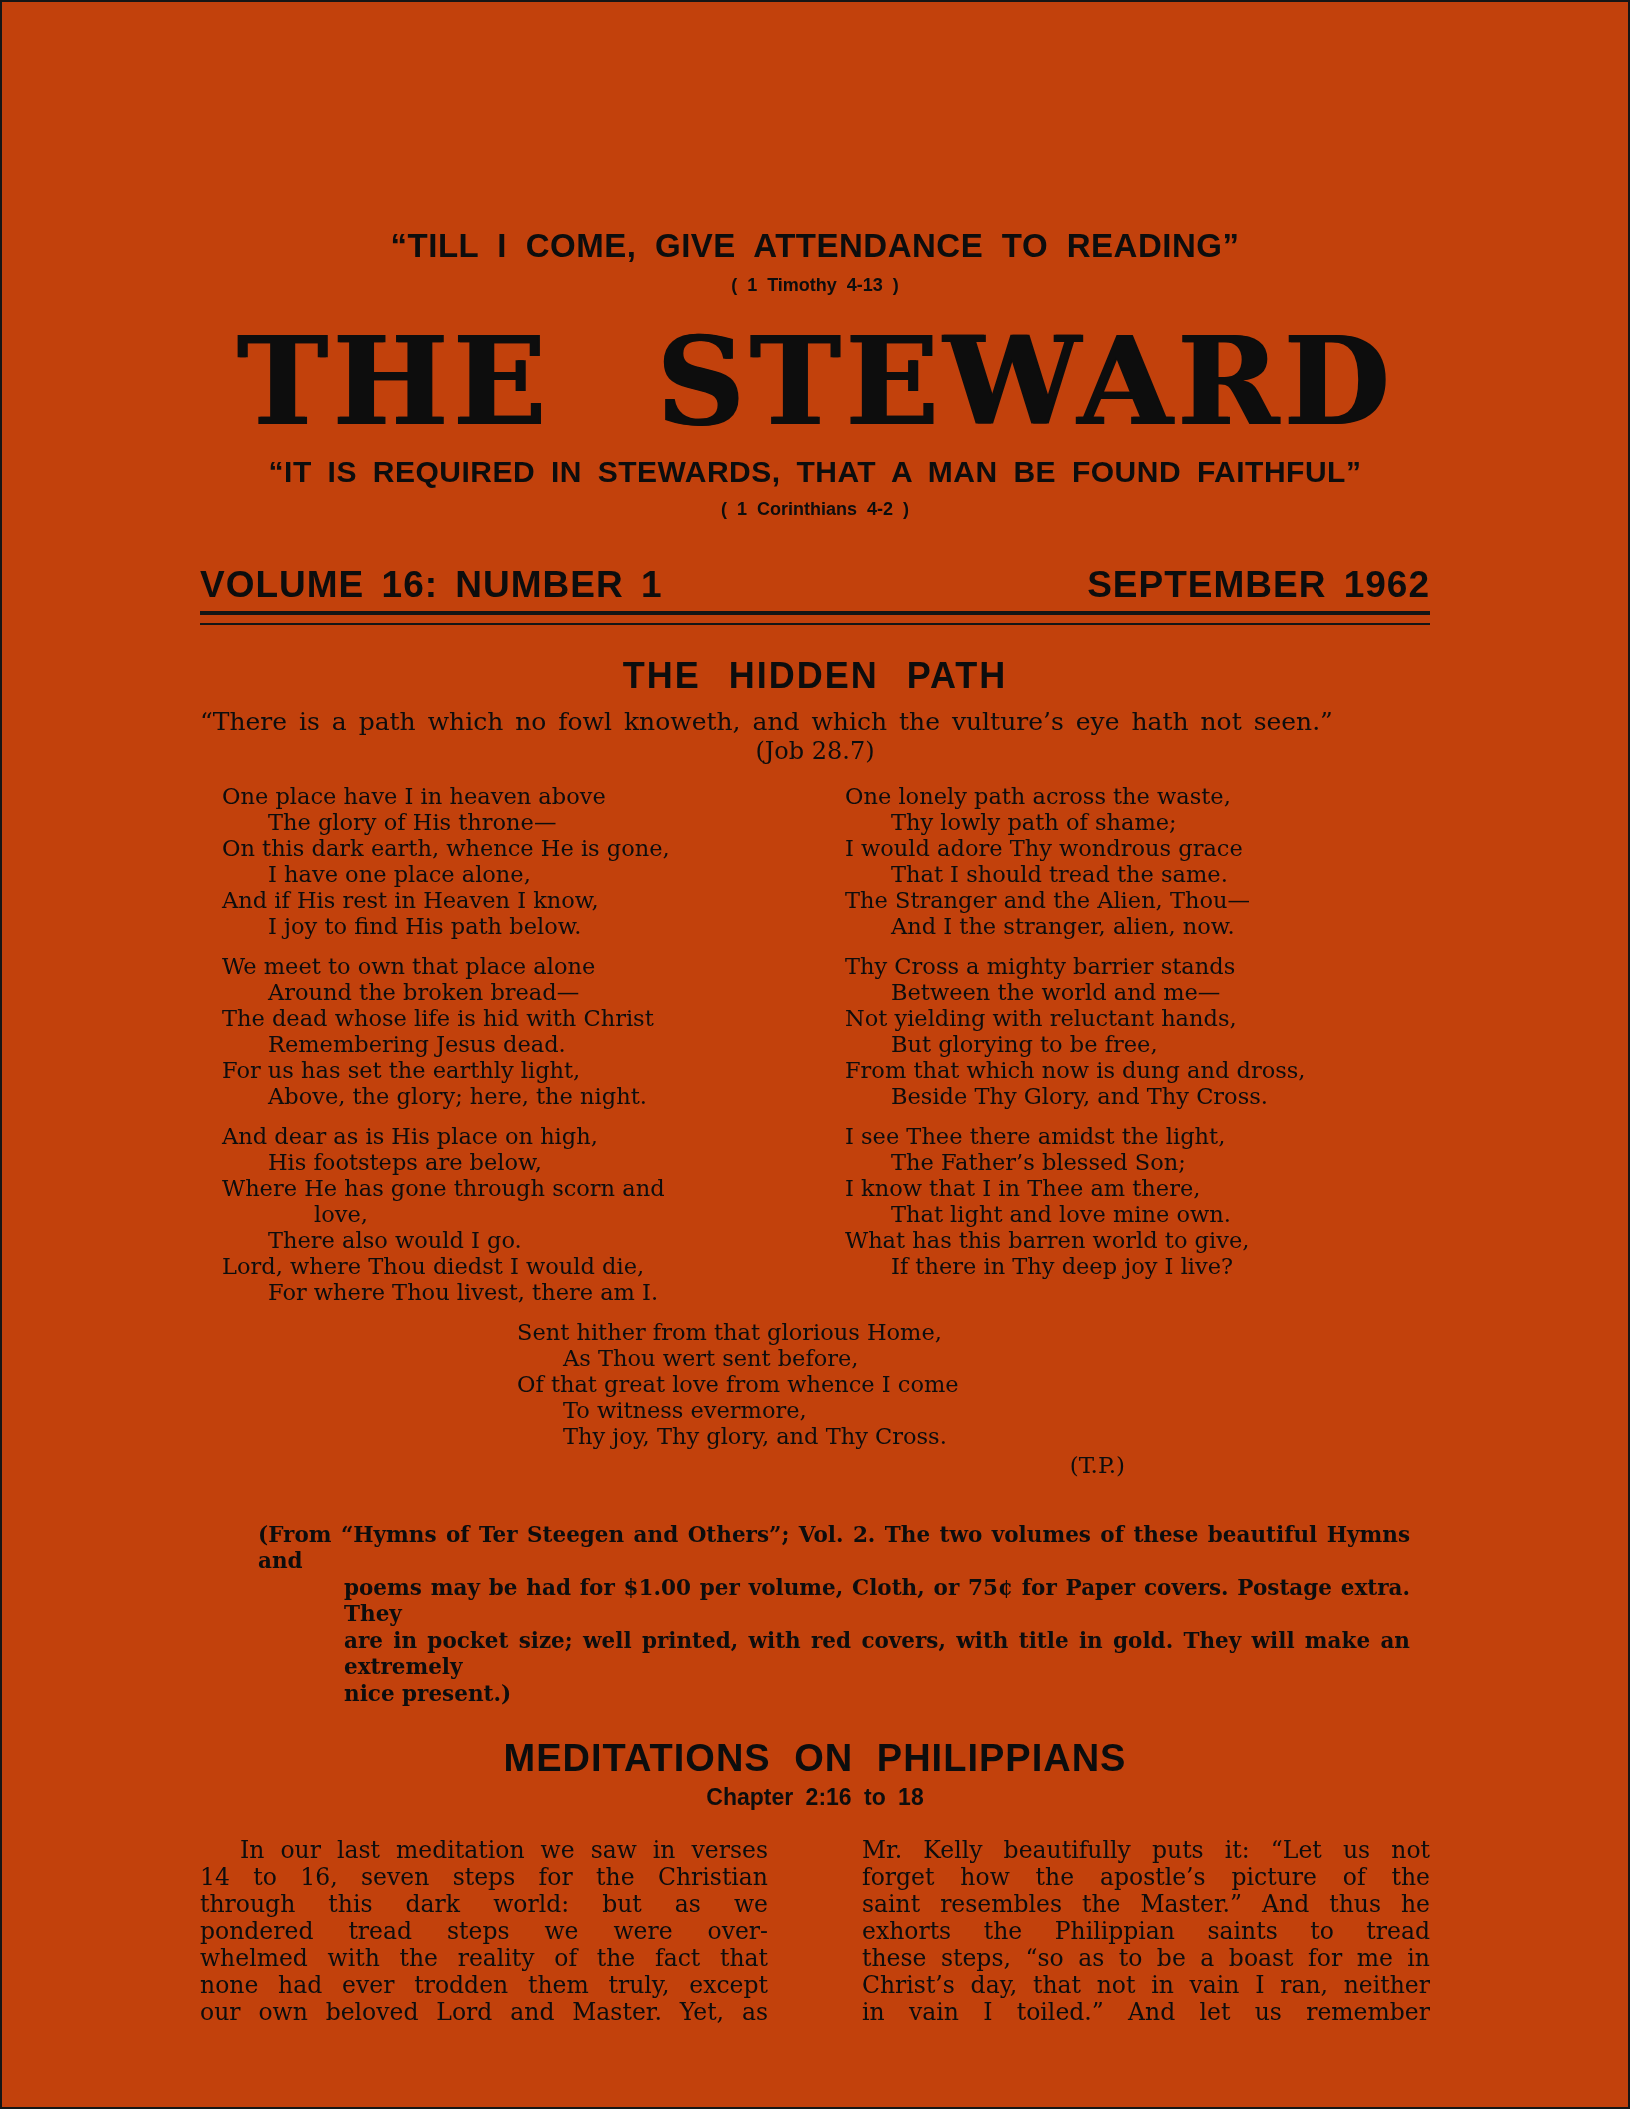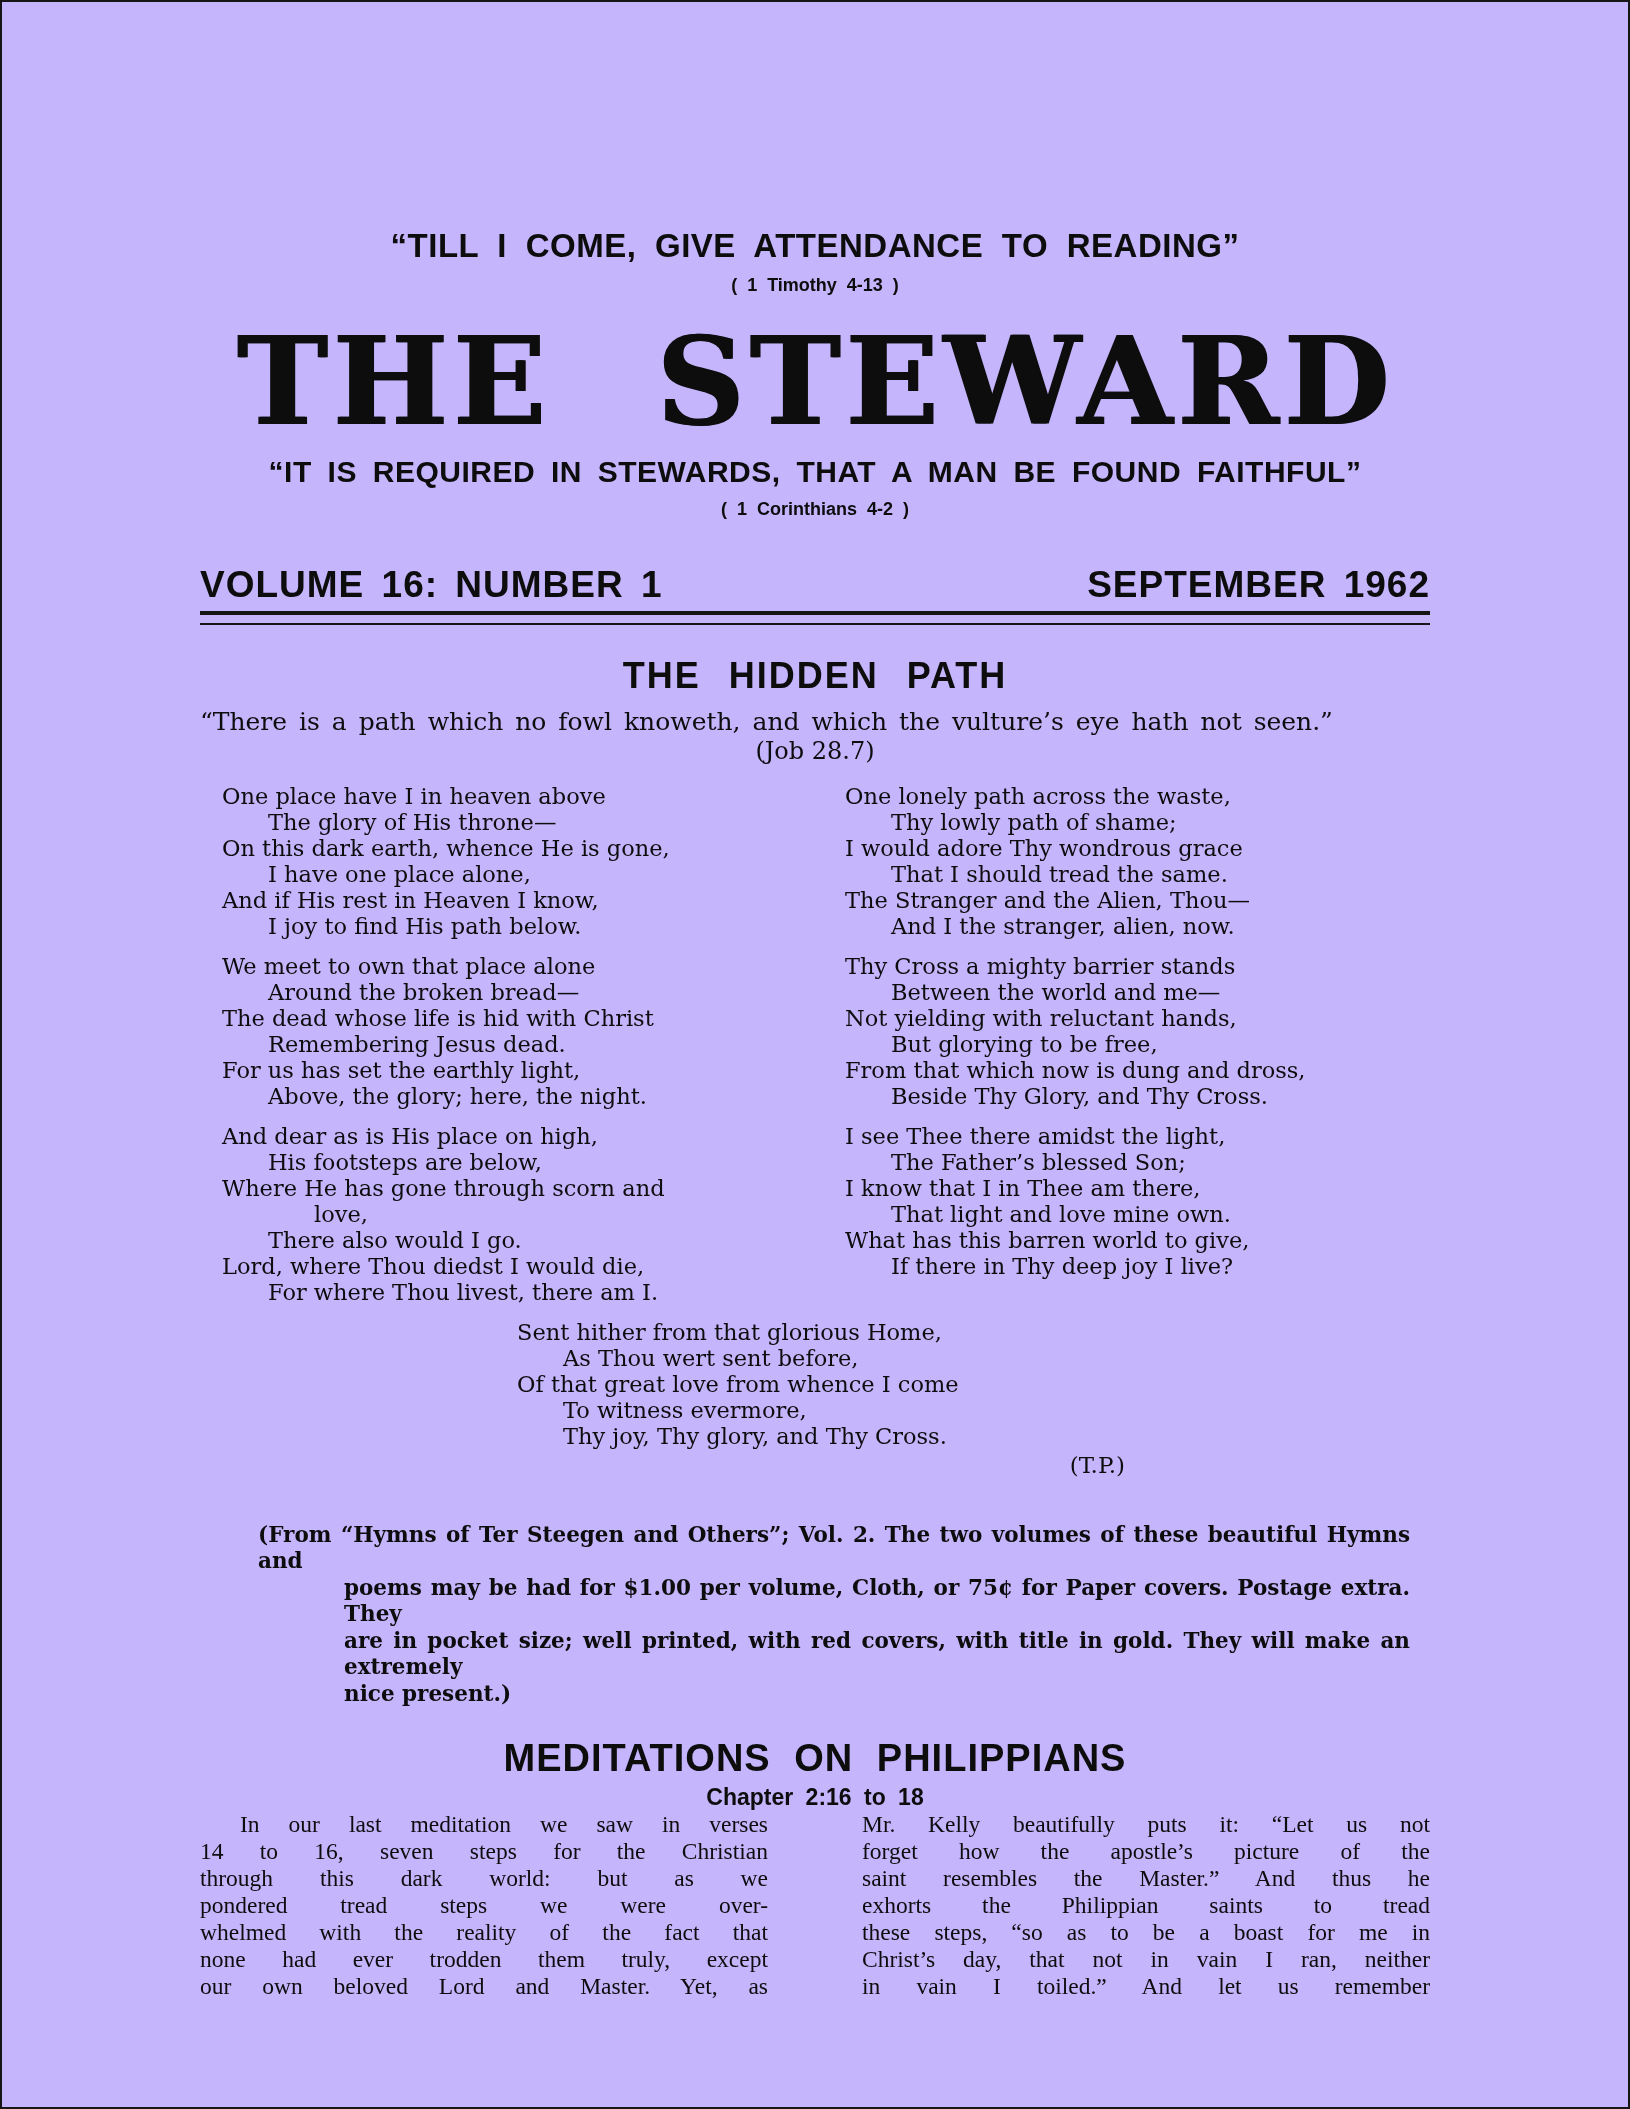--- a/index.html
+++ b/index.html
@@ -1,18 +1,18 @@
 <!DOCTYPE html>
 <html><head>
 <meta charset="utf-8">
 <style>
   html,body {margin:0; padding:0; background:#ffffff;}
   .page {
     width:1630px; height:2109px; box-sizing:border-box;
-    background:#c4b5fd; color:#0d0d0d;
+    background:#c2410c; color:#0d0d0d;
     border:2px solid #161616;
     padding:225px 198px 0 198px;
     font-family:"DejaVu Serif", serif;
     overflow:hidden;
   }
 
   .quote {font-family:"Liberation Sans", sans-serif; font-weight:bold; font-size:33px;
           text-align:center; letter-spacing:.5px; word-spacing:9px;}
   .quote-ref {font-family:"Liberation Sans", sans-serif; font-weight:bold; font-size:18px;
           text-align:center; margin-top:10px; word-spacing:5px;}
@@ -51,21 +51,21 @@
   .fn-line {font-weight:bold; font-size:21.5px; line-height:26.5px;
           text-align:justify; text-align-last:justify;margin-left:44px;}
   .fn-line.indent-1 {padding-left:86px;}
   .fn-line.last {text-align-last:left;}
 
   .section-title {margin:30px 0 0; text-align:center; font-family:"Liberation Sans", sans-serif;
           font-weight:bold; font-size:38px; letter-spacing:1px; word-spacing:12px;}
   .chapter {margin-top:4px; text-align:center; font-family:"Liberation Sans", sans-serif;
           font-weight:bold; font-size:23px; word-spacing:6px;}
 
-  .med-cols {display:flex; gap:94px; font-family:Liberation Serif, serif;}
+  .med-cols {display:flex; gap:94px; margin-top:26px;}
   .med-col {flex:1; min-width:0;}
   .col-line {font-size:23.5px; line-height:27px; text-align:justify; text-align-last:justify;}
   .col-line.indent-1 {padding-left:40px;}
 </style>
 </head>
 <body>
 
 <div class="page">
 
   <div class="quote">“TILL I COME, GIVE ATTENDANCE TO READING”</div>

